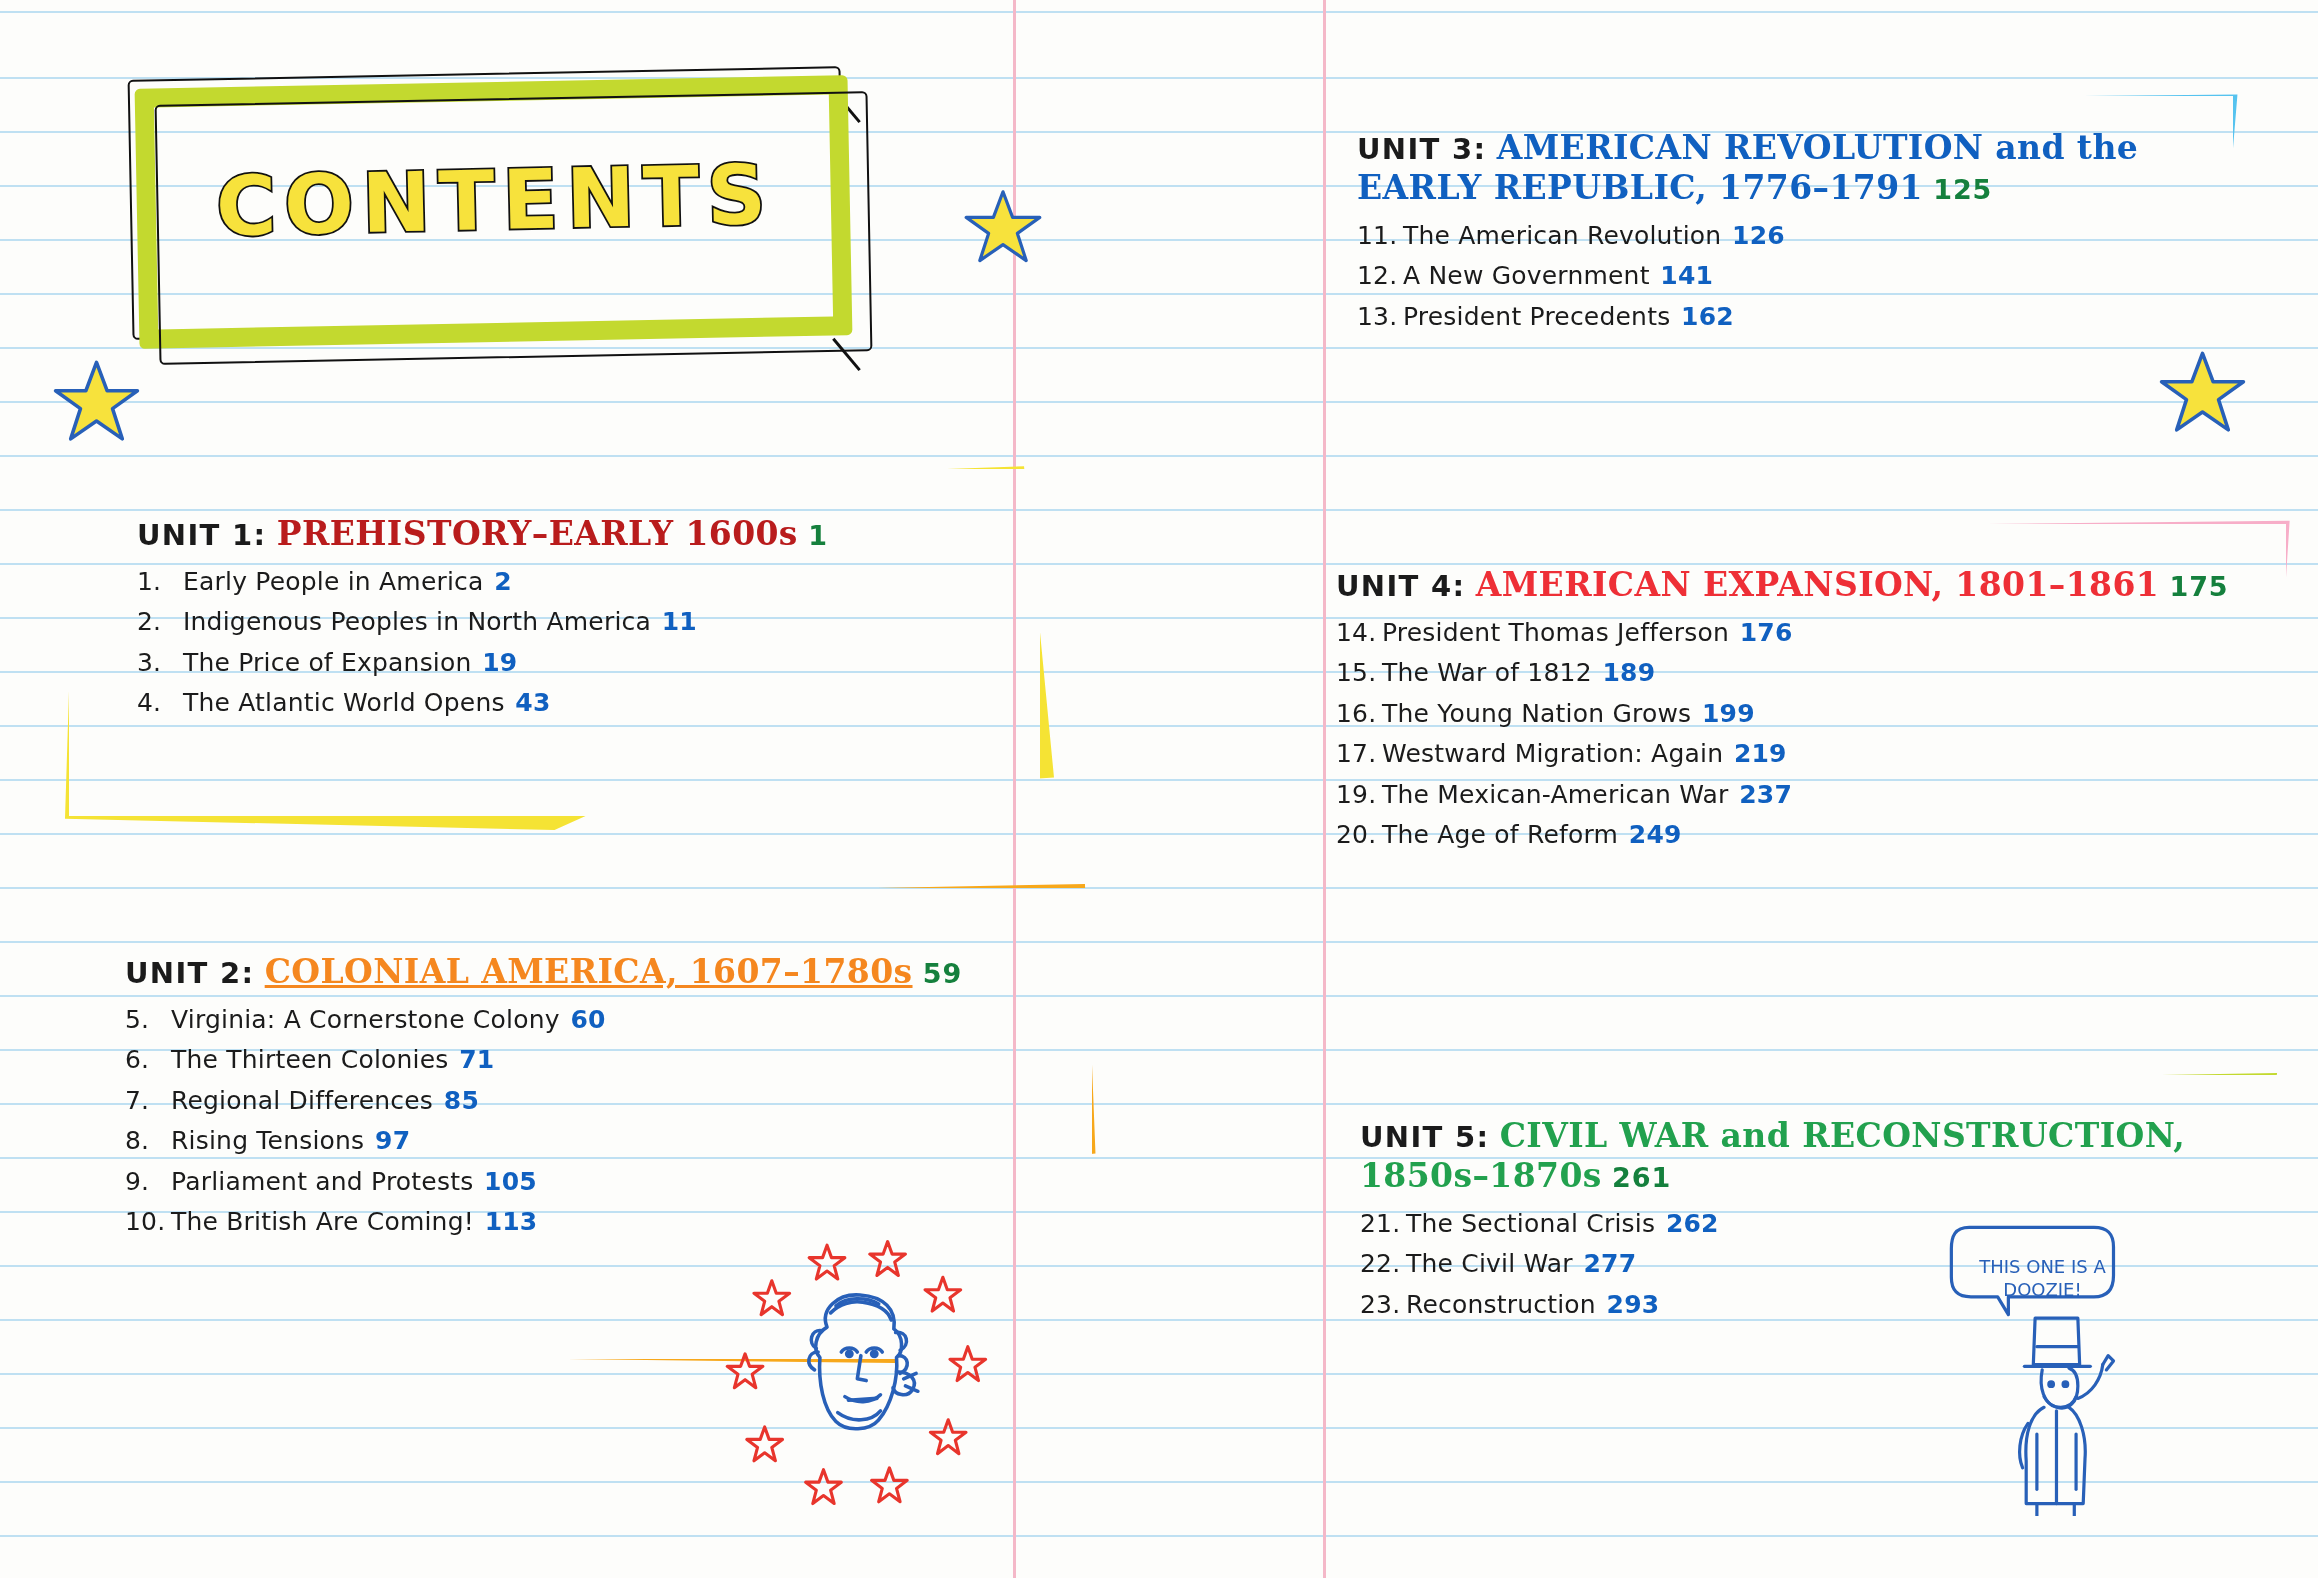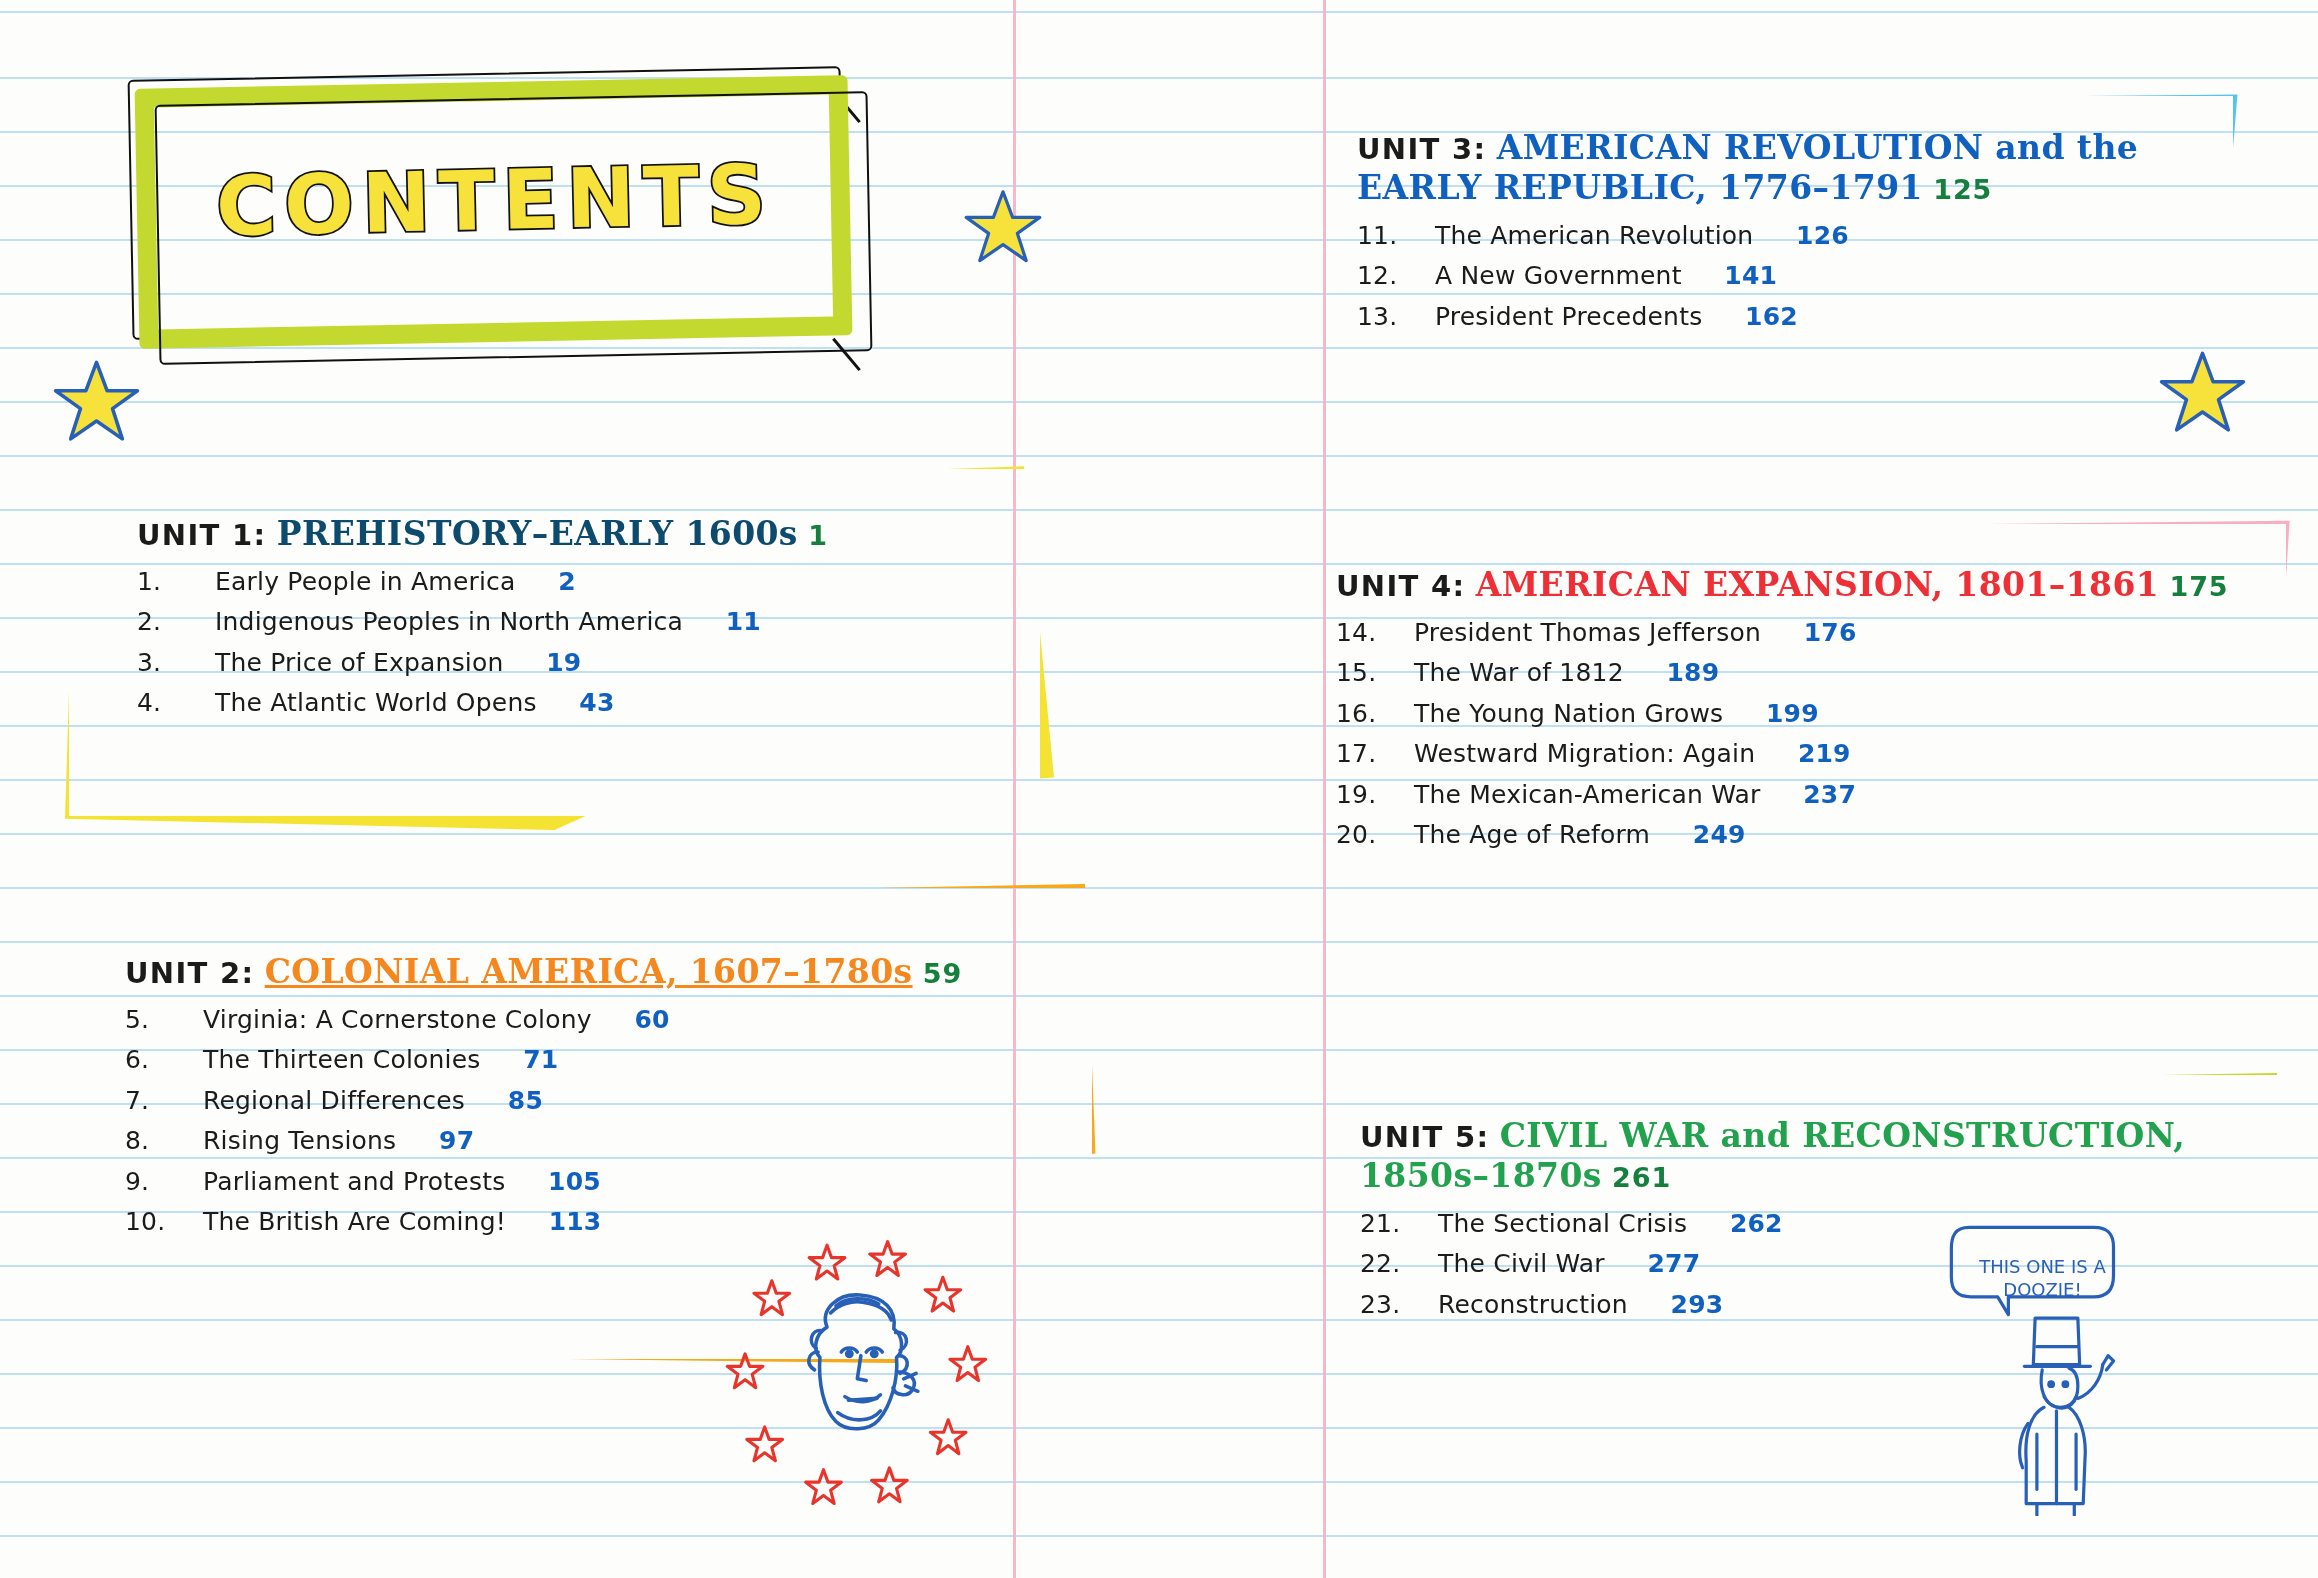--- a/index.html
+++ b/index.html
@@ -148,42 +148,41 @@
     font-family: "DejaVu Sans", sans-serif;
   }
   .chapter {
     display: flex;
     align-items: baseline;
     font-size: 25px;
     color: #1b1b1b;
     line-height: 1.05;
     margin-top: 14.3px;
     letter-spacing: 0.2px;
-    gap: 32px;
   }
   .chapter .num {
     width: 46px;
     flex: 0 0 46px;
   }
   .chapter .title { margin-right: 10.7px; }
   .chapter .page {
     color: #1060c0;
     font-weight: bold;
   }
 
   
   #unit1 { left: 55px; top: 455px; width: 999px; height: 375px; }
   #unit1 .frame {
     position: absolute; inset: 0;
     border: 14.3px solid #f5e334;
     border-radius: 7.1px;
     clip-path: polygon(2% 12%, 97% 3%, 100% 86%, 55% 94%, 50% 100%, 1% 97%);
   }
   #unit1 .content { position: absolute; left: 82px; top: 59px; }
-  #unit1 .unit-title { color: #0c4a6e; }
+  #unit1 .unit-title { color: #b91c1c; }
 
   
   #unit2 { left: 54px; top: 874px; width: 1052px; height: 499px; }
   #unit2 .frame {
     position: absolute; inset: 0;
     border: 14.3px solid #f7a81b;
     border-radius: 7.1px;
     clip-path: polygon(2% 6%, 98% 2%, 99% 56%, 82% 60%, 80% 98%, 2% 96%);
   }
   #unit2 .content { position: absolute; left: 71px; top: 78px; }

